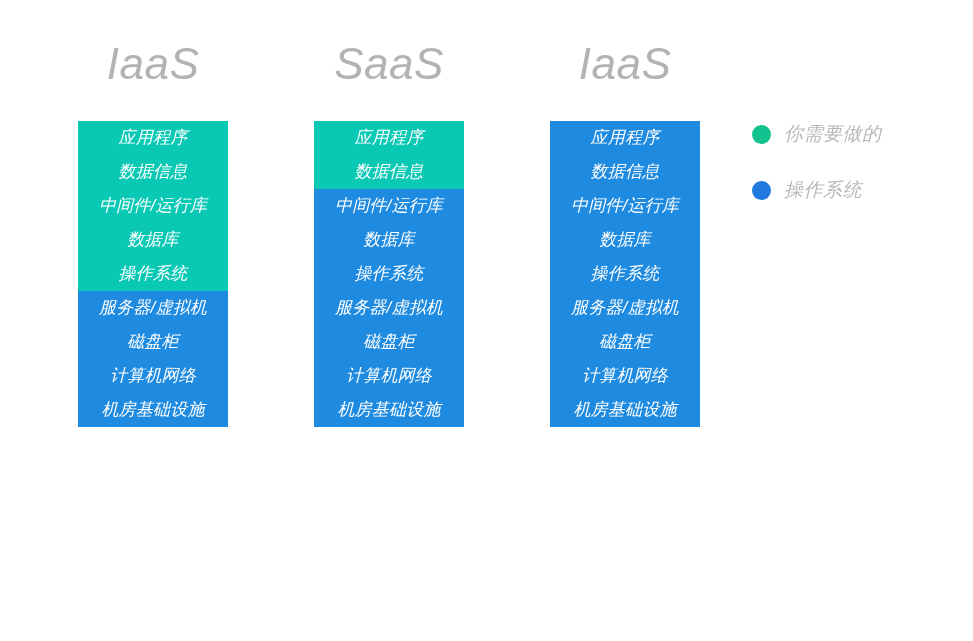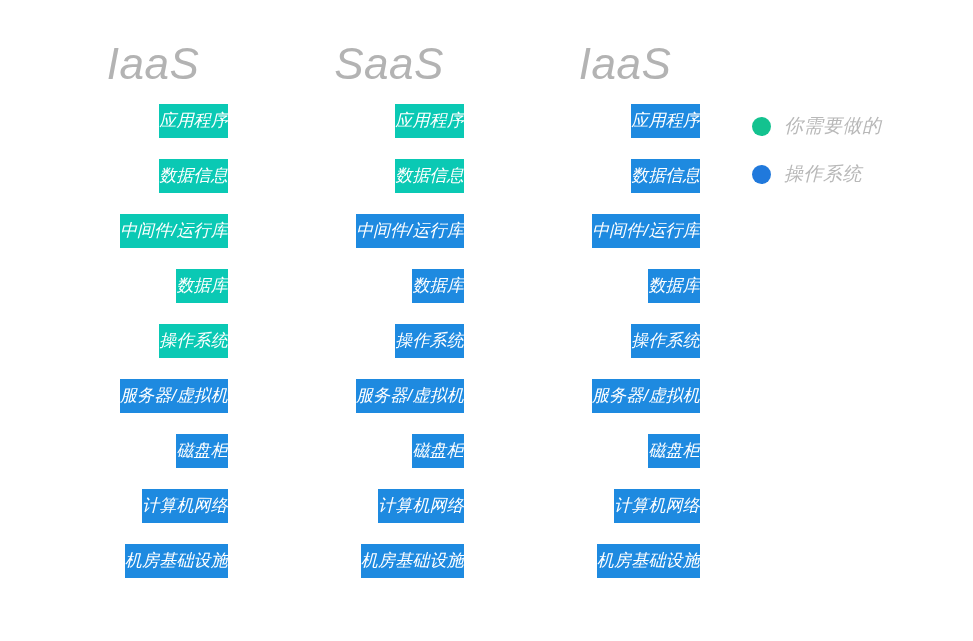--- a/index.html
+++ b/index.html
@@ -49,23 +49,21 @@
     font-size: 44px;
     font-weight: 300;
     color: #b3b3b3;
     letter-spacing: 0.5px;
     white-space: nowrap;
     user-select: none;
   }
   .rows {
     display: flex;
     flex-direction: column;
-    gap: 21px;
-    margin-top: 9px;
-    align-items: flex-end;
+    margin-top: 26px;
   }
   .layer-box {
     height: 34px;
     line-height: 34px;
     text-align: center;
     font-size: 17px;
     color: #ffffff;
     white-space: nowrap;
     letter-spacing: 0.2px;
     overflow: hidden;
@@ -80,20 +78,21 @@
     top: 113px;
     display: flex;
     flex-direction: column;
     gap: 22px;
   }
   .legend-row {
     display: flex;
     flex-direction: row;
     align-items: center;
     gap: 13px;
+    margin-top: 8px;
   }
   .legend-dot {
     width: 19px;
     height: 19px;
     border-radius: 50%;
     flex: none;
   }
   .legend-dot.green { background: #13c28f; }
   .legend-dot.blue  { background: #2079dc; }
   .legend-label {

